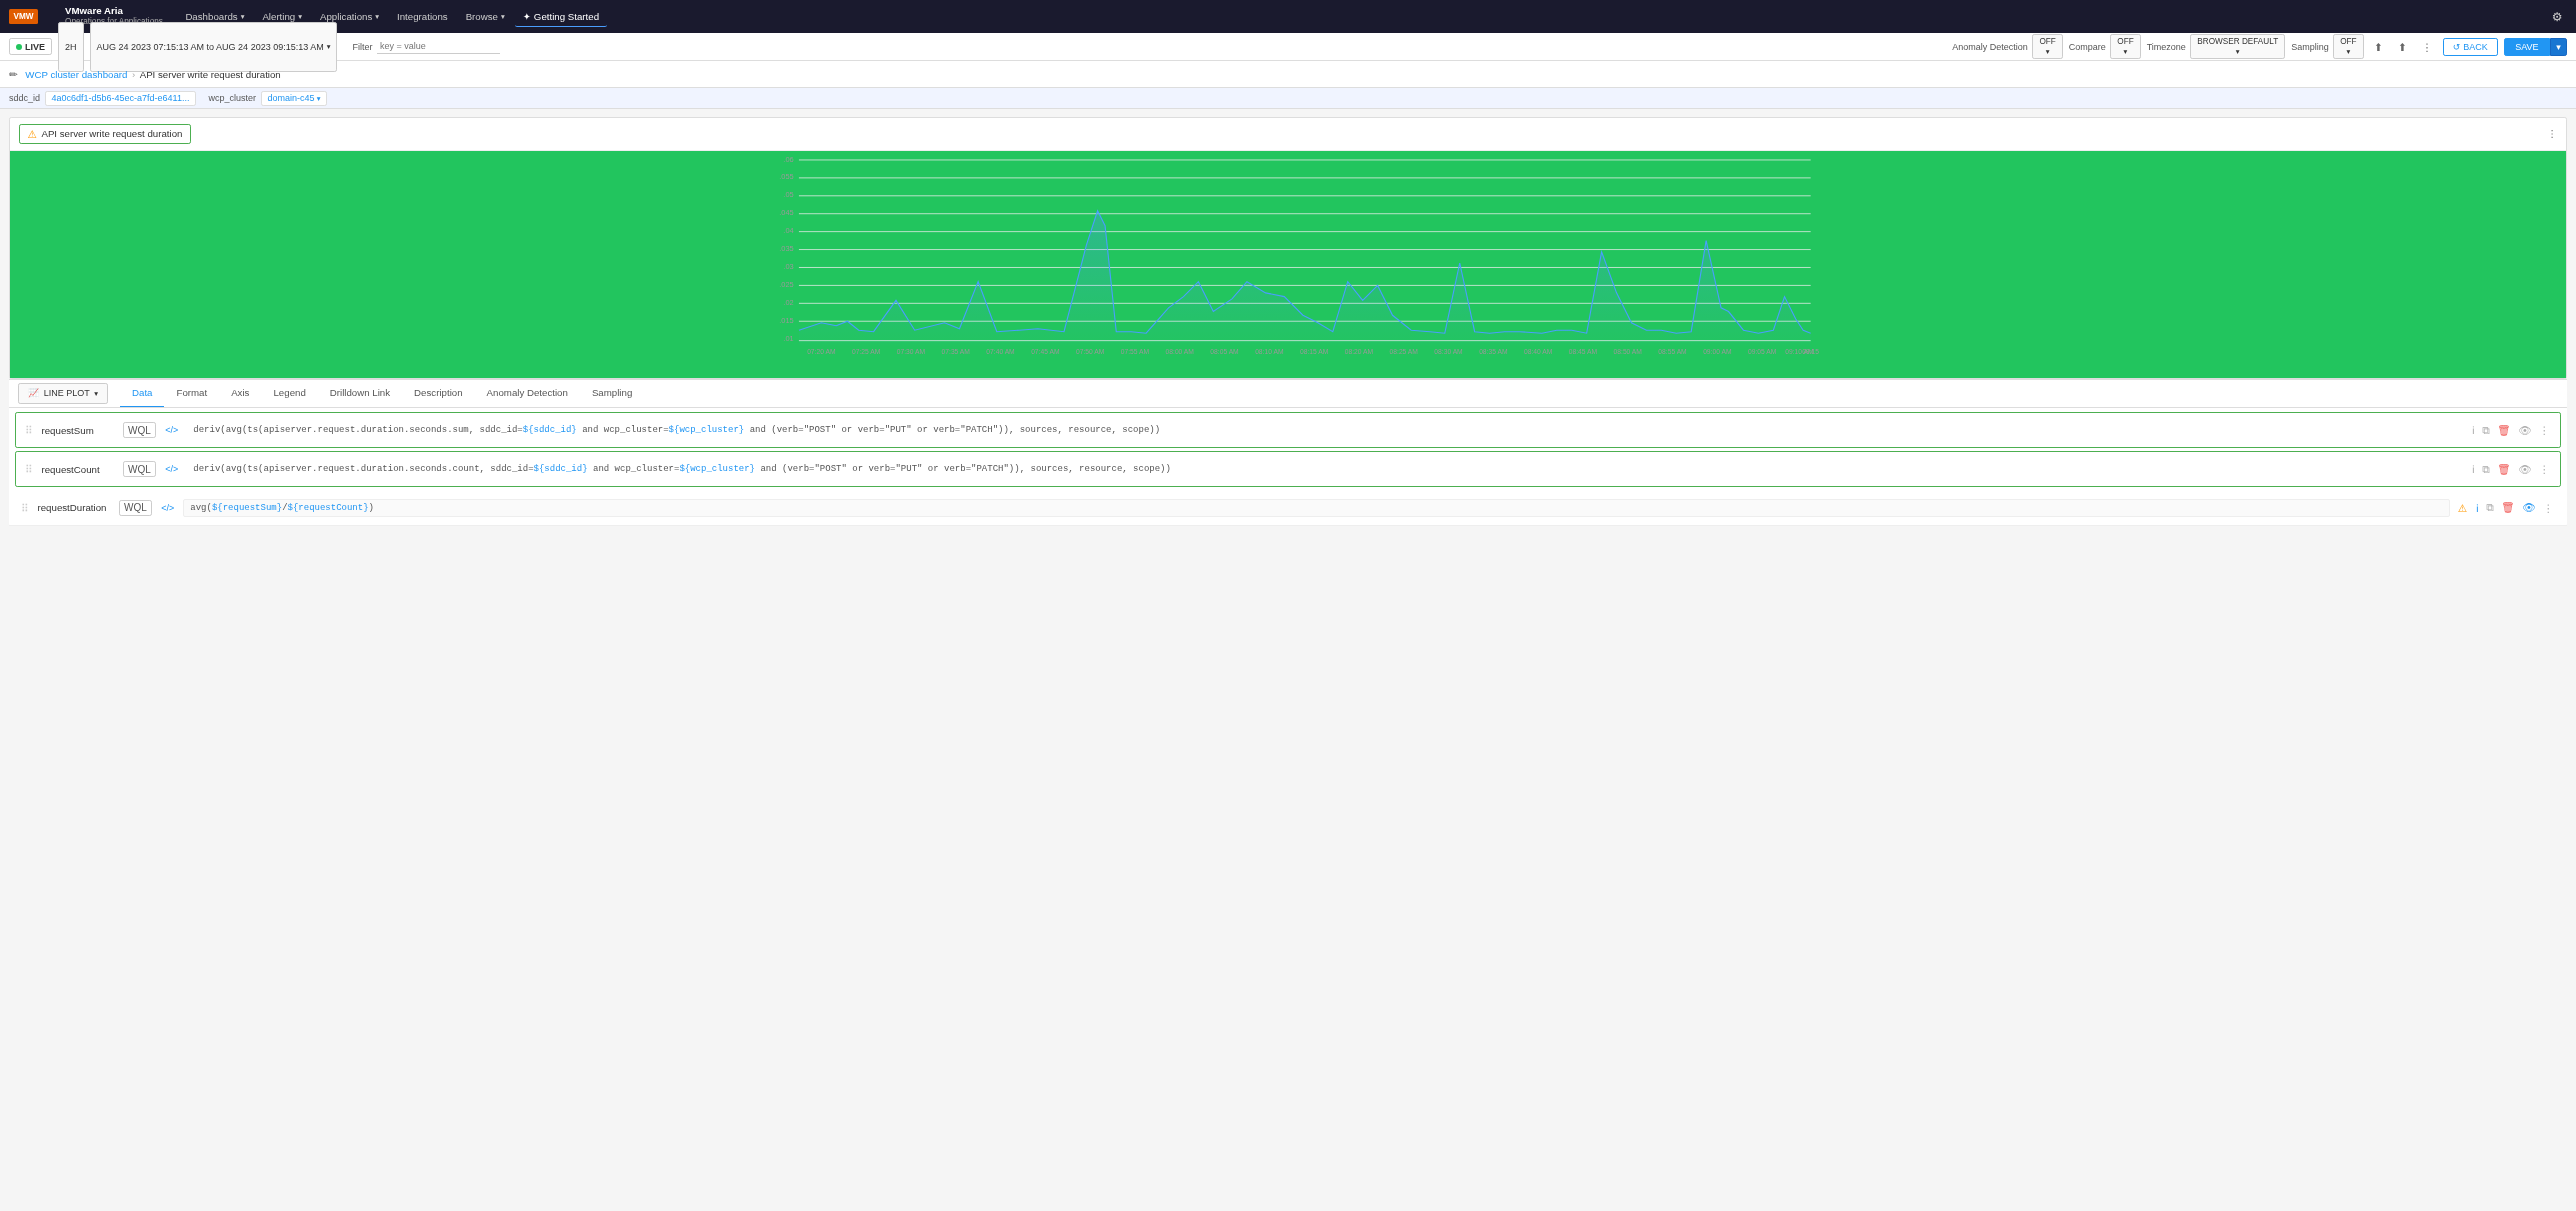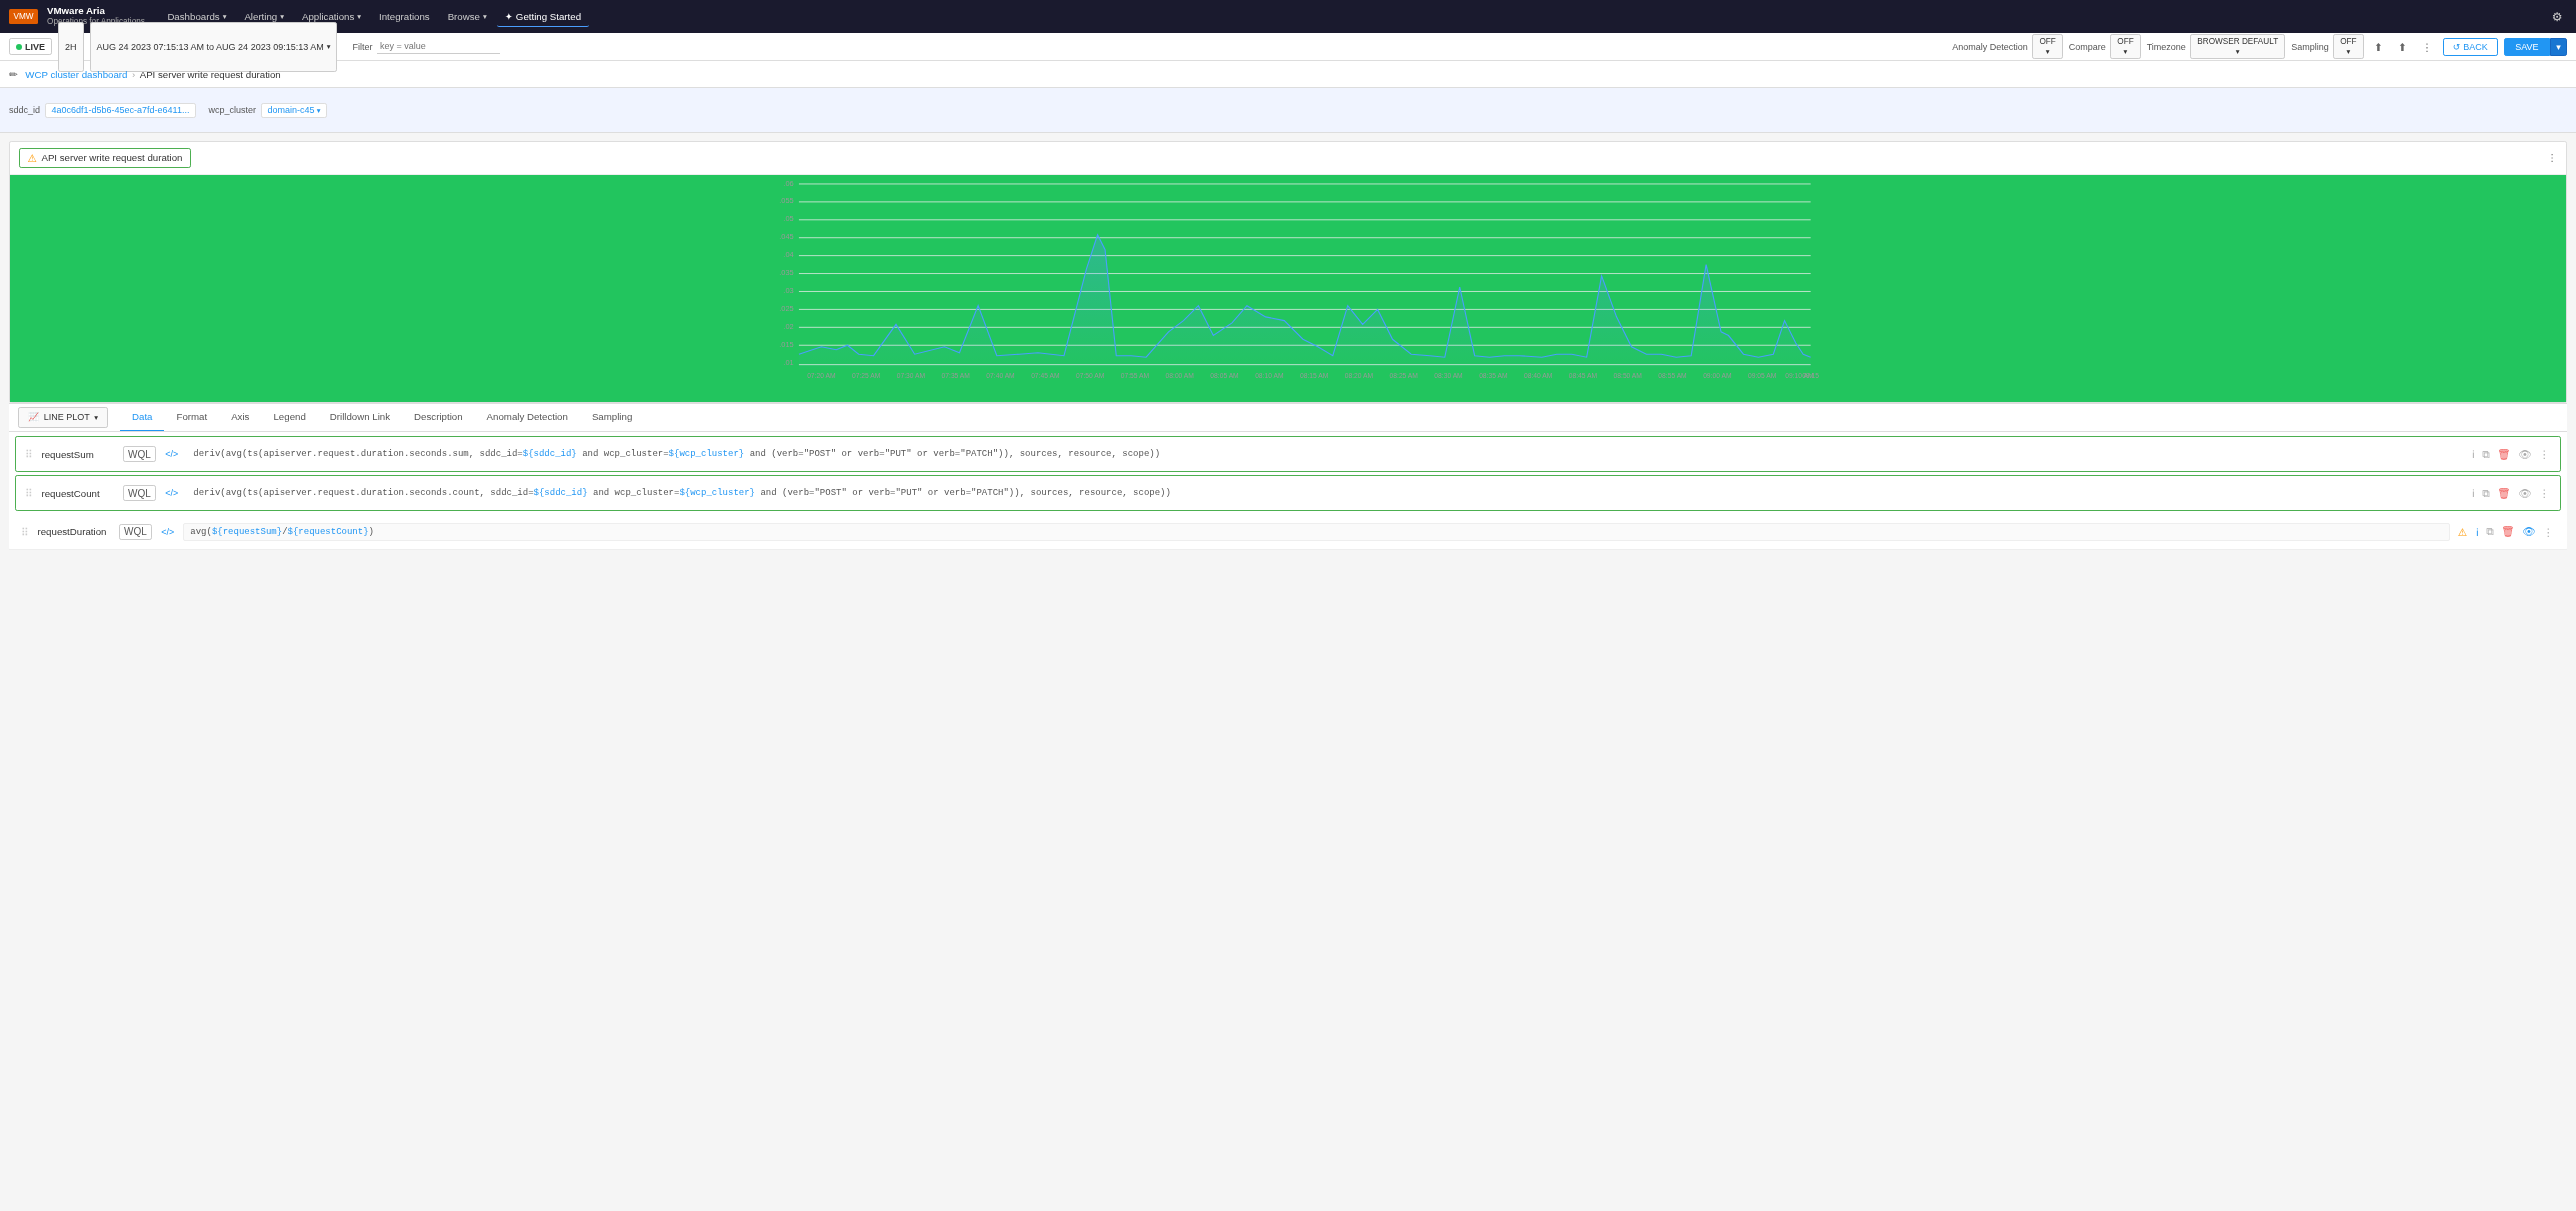--- a/index.html
+++ b/index.html
@@ -3,21 +3,21 @@
   <meta charset="utf-8">
   <style>
     * { box-sizing: border-box; margin: 0; padding: 0; }
     body { font-family: -apple-system, BlinkMacSystemFont, 'Segoe UI', Arial, sans-serif; font-size: 9.7px; background: #f5f5f5; color: #333; overflow: hidden; }
 
     
     .top-nav {
       display: flex; align-items: center; background: #1a1a2e; color: #fff; height: 33px; padding: 0 9px; gap: 3px;
     }
     .vmware-logo {
-      background: #e05c00; color: #fff; font-size: 8.2px; font-weight: normal; padding: 3px 4.5px; border-radius: 1.5px; margin-right: 6px;
+      background: #e05c00; color: #fff; font-size: 8.2px; font-weight: bold; padding: 3px 4.5px; border-radius: 1.5px; margin-right: 24px;
     }
     .app-name { font-size: 9px; line-height: 1.3; margin-right: 12px; }
     .app-name div:first-child { font-weight: 600; font-size: 9.7px; }
     .app-name div:last-child { font-size: 8.2px; color: #aaa; }
     .nav-item {
       display: flex; align-items: center; gap: 3px; padding: 4.5px 7.5px; color: #ccc; font-size: 9.7px; cursor: pointer; border-radius: 2.2px;
     }
     .nav-item.active { color: #fff; border-bottom: 1.5px solid #4a9eff; }
     .nav-spacer { flex: 1; }
     .gear-btn { color: #ccc; cursor: pointer; font-size: 12px; padding: 4.5px; }
@@ -55,21 +55,21 @@
     .breadcrumb-bar {
       display: flex; align-items: center; background: #fff; border-bottom: 0.7px solid #ddd; height: 27px; padding: 0 9px; gap: 4.5px; font-size: 9.7px;
     }
     .breadcrumb-link { color: #2196f3; cursor: pointer; }
     .breadcrumb-sep { color: #aaa; }
     .breadcrumb-current { color: #333; font-weight: 500; }
     .icon-btn { cursor: pointer; color: #666; font-size: 10.5px; padding: 2.2px 4.5px; }
 
     
     .variable-bar {
-      display: flex; align-items: center; background: #f0f4ff; border-bottom: 0.7px solid #ddd; height: 45px; padding: 0 9px; gap: 12px; font-size: 9px;
+      display: flex; align-items: center; background: #f0f4ff; border-bottom: 0.7px solid #ddd; height: 21px; padding: 0 9px; gap: 12px; font-size: 9px;
     }
     .var-item { display: flex; align-items: center; gap: 4.5px; }
     .var-name { color: #555; }
     .var-value {
       display: flex; align-items: center; gap: 2.2px; color: #2196f3; cursor: pointer; border: 0.7px solid #ddd; border-radius: 2.2px; padding: 1.5px 6px; background: #fff;
     }
     .edit-icon { color: #555; font-size: 10.5px; cursor: pointer; margin-right: 3px; }
 
     
     .chart-container {

